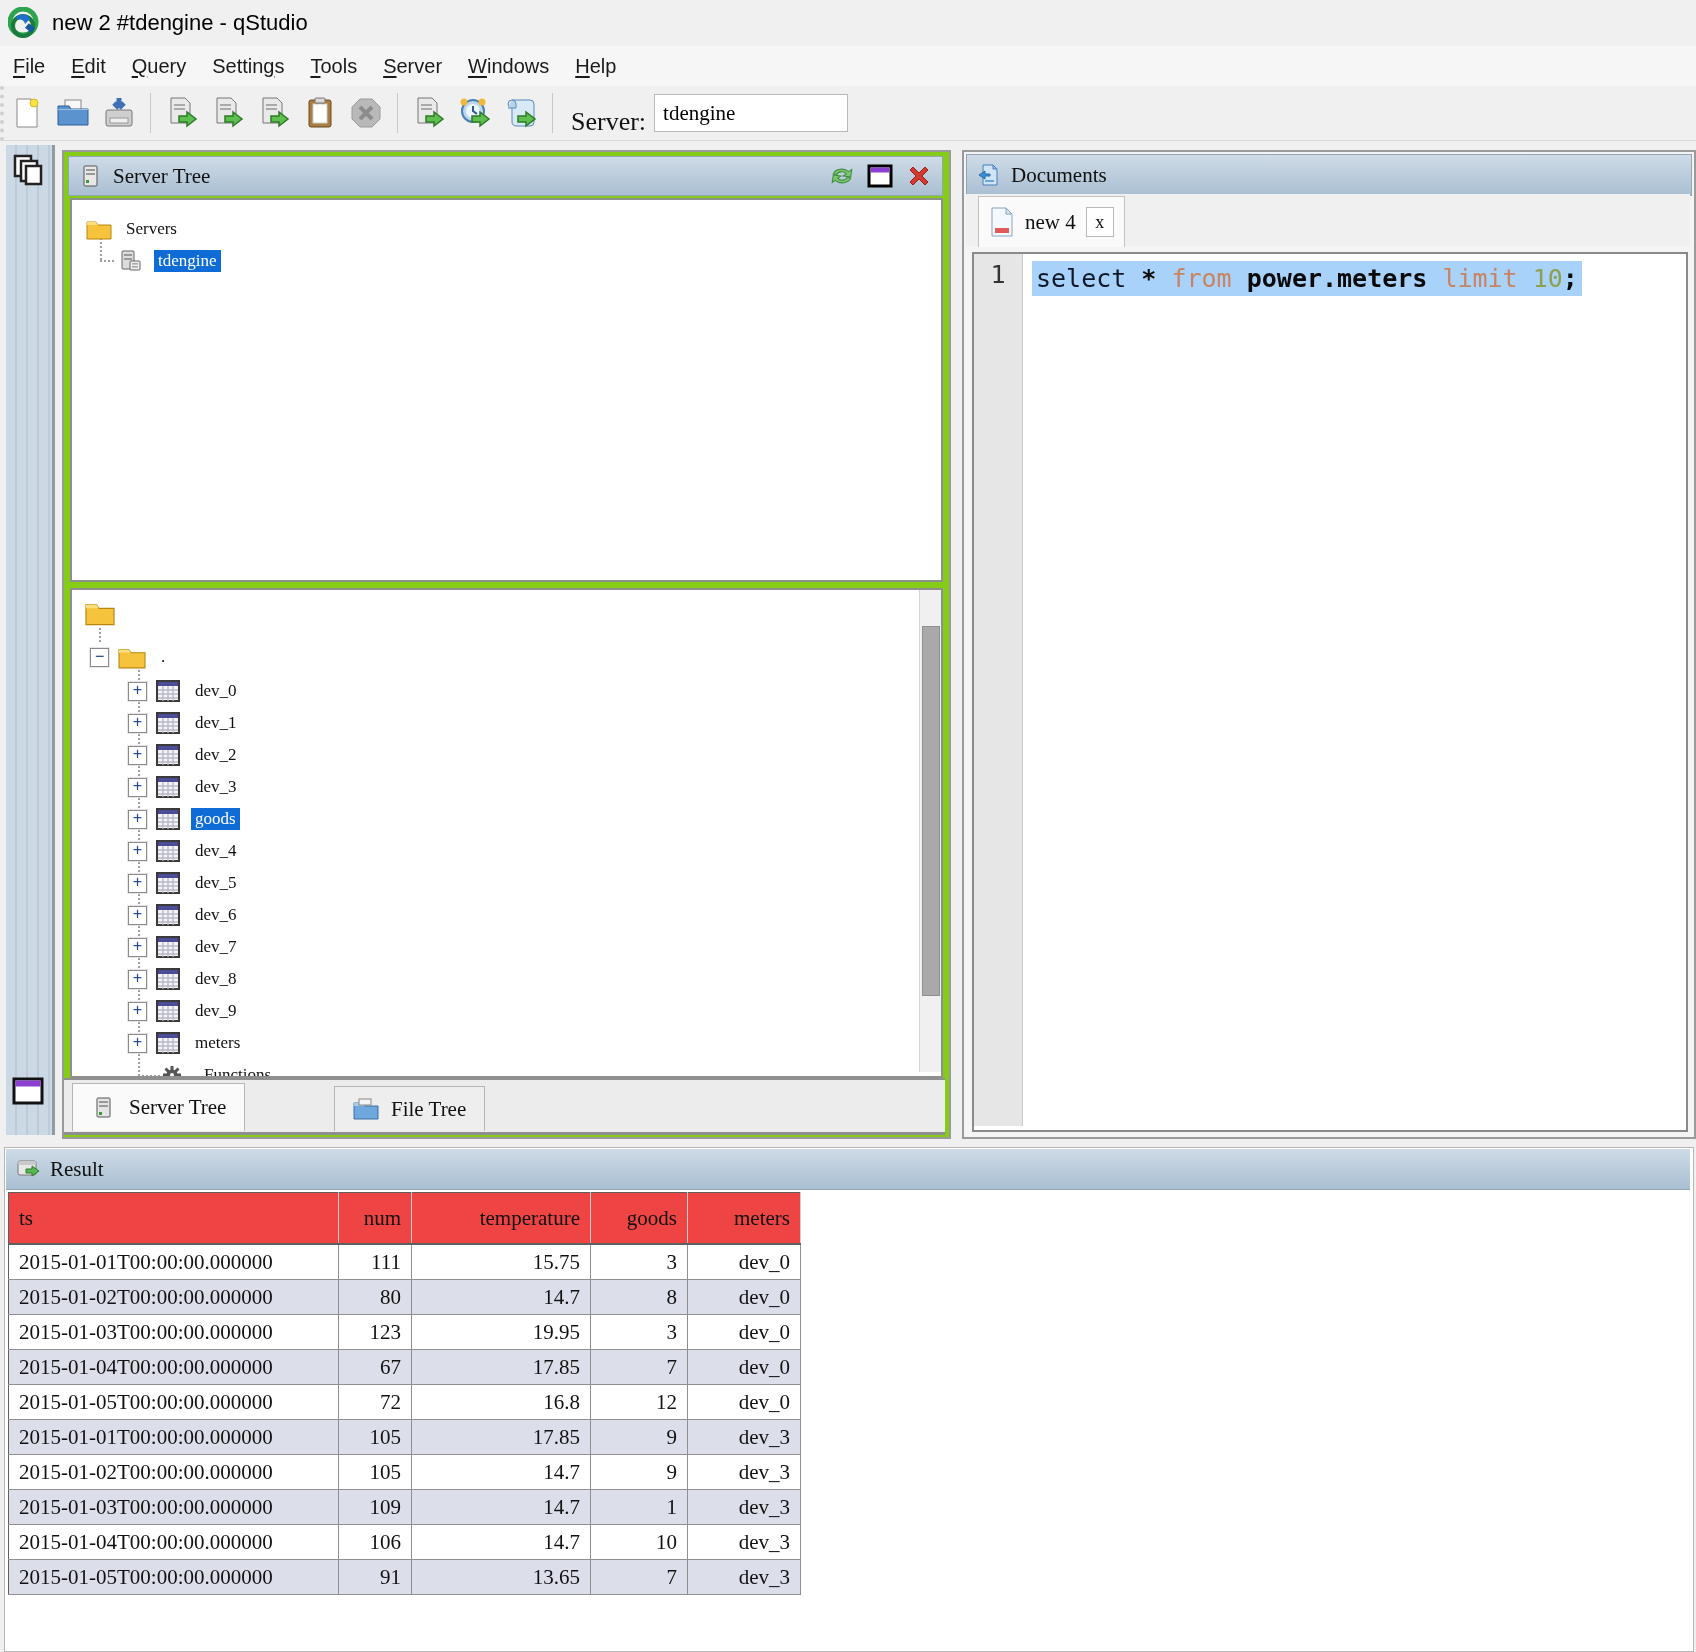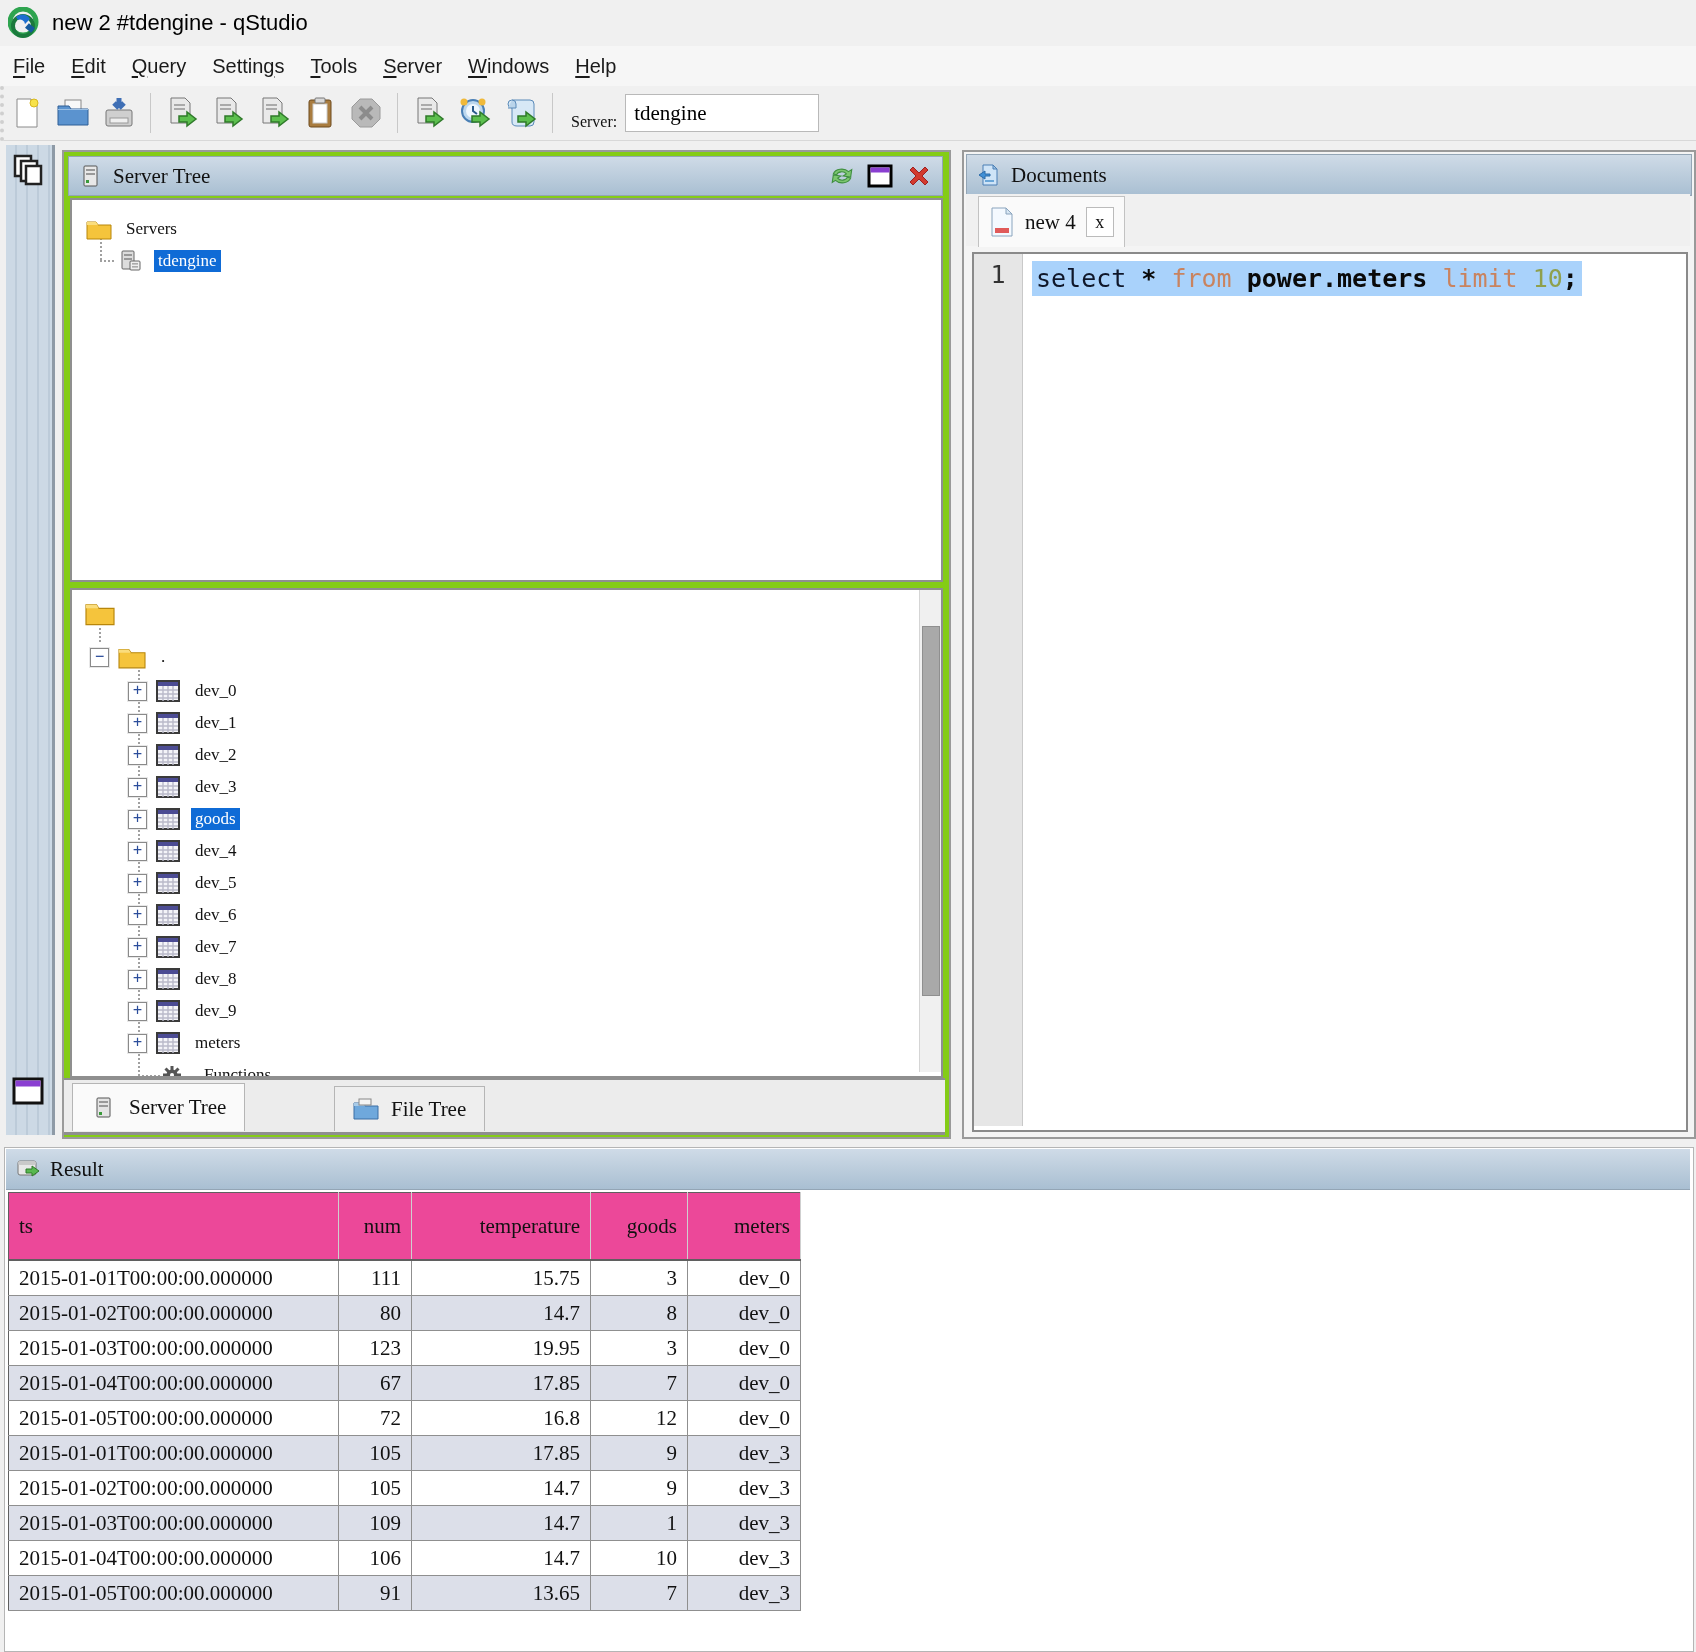--- a/index.html
+++ b/index.html
@@ -20,21 +20,21 @@
   .menu-item{padding:4px 13px;cursor:default;}
   .menu-item u{text-underline-offset:3px;}
 
   
   #toolbar{position:absolute;left:0;top:86px;width:1696px;height:54px;background:#f0f0f0;
            border-bottom:1px solid #d8d8d8;display:flex;align-items:center;}
   #toolbar{border-left:4px dotted #cfcfcf;}
   .tbtn{width:40px;height:40px;margin:0 3px;display:flex;align-items:center;justify-content:center;position:relative;}
   .tbtn svg{width:34px;height:34px;}
   .tsep{width:1px;height:40px;background:#c8c8c8;margin:0 8px;}
-  #server-label{font-size:16px;margin:17px 8px 0 10px;}
+  #server-label{font-size:26px;margin:17px 8px 0 10px;}
   #server-combo{width:176px;height:36px;background:#fff;border:1px solid #b9b9b9;
                 font-size:21px;font-family:inherit;padding:0 8px;}
 
   
   #dockstrip{position:absolute;left:6px;top:145px;width:46px;height:990px;
              background:repeating-linear-gradient(90deg,#ccd9e5 0 9px,#bccbd9 9px 11px);
              border-right:3px solid #8e9aa6;}
   #dockstrip .dock-icon{position:absolute;left:5px;width:34px;height:34px;}
   #dock-top-icon{top:8px;}
   #dock-bottom-icon{top:928px;}
@@ -88,22 +88,22 @@
   .tok-keyword{color:#0f172a;}
   .tok-keyword2{color:#c9835f;}
   .tok-number{color:#8fa04d;}
   .tok-plain{color:#0a0a0a;font-weight:600;}
 
   
   #result-panel{position:absolute;left:4px;top:1147px;width:1688px;height:503px;background:#fff;border:1px solid #b5b5b5;}
   #result-header{position:absolute;left:1px;top:1px;width:1684px;height:40px;border:none;
                  border-bottom:1px solid #93a5b5;background:linear-gradient(#cfdbe7,#a9bfd2);}
   #result-table{position:absolute;left:3px;top:44px;border-collapse:collapse;font-size:21px;}
-  #result-table th{font-weight:normal;text-align:left;background:#ec4899;border-bottom:2px solid #5f5f5f;
-                   border-right:1px solid #cfcfcf;height:50px;padding:8px 10px;}
+  #result-table th{font-weight:normal;text-align:left;background:#ef4444;border-bottom:2px solid #5f5f5f;
+                   border-right:1px solid #cfcfcf;height:50px;padding:0 10px;}
   #result-table td{border-right:1px solid #8f8f8f;border-bottom:1px solid #8f8f8f;height:34px;padding:0 10px;white-space:pre;}
   #result-table tr.alt td{background:#dcdfe9;}
   #result-table td.num,#result-table th.num{text-align:right;}
   #result-table{border-left:1px solid #5f5f5f;border-top:1px solid #5f5f5f;}
 </style>
 </head>
 <body>
 
 <div id="app">
 

